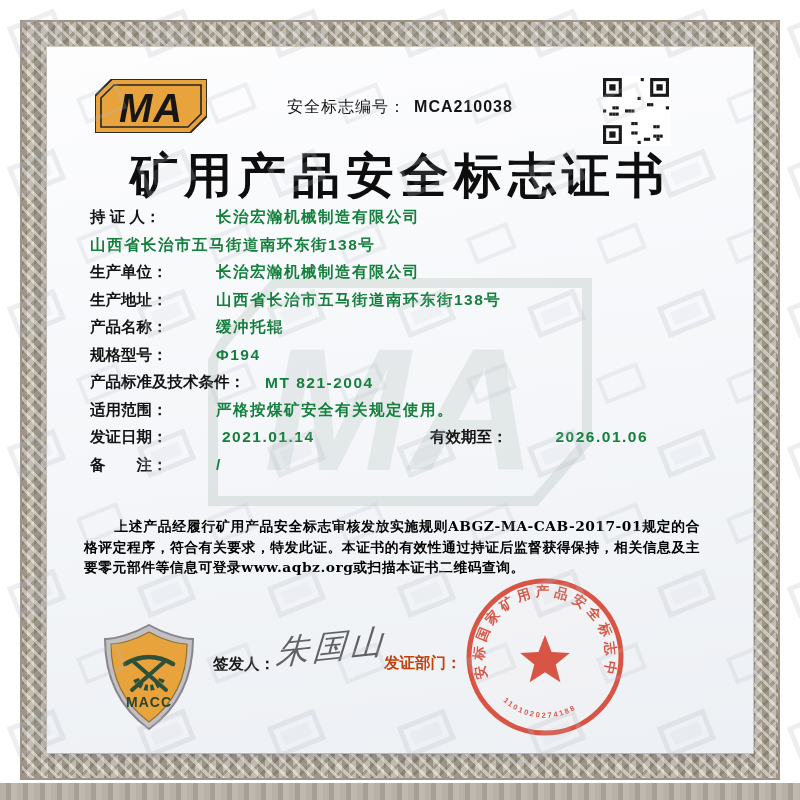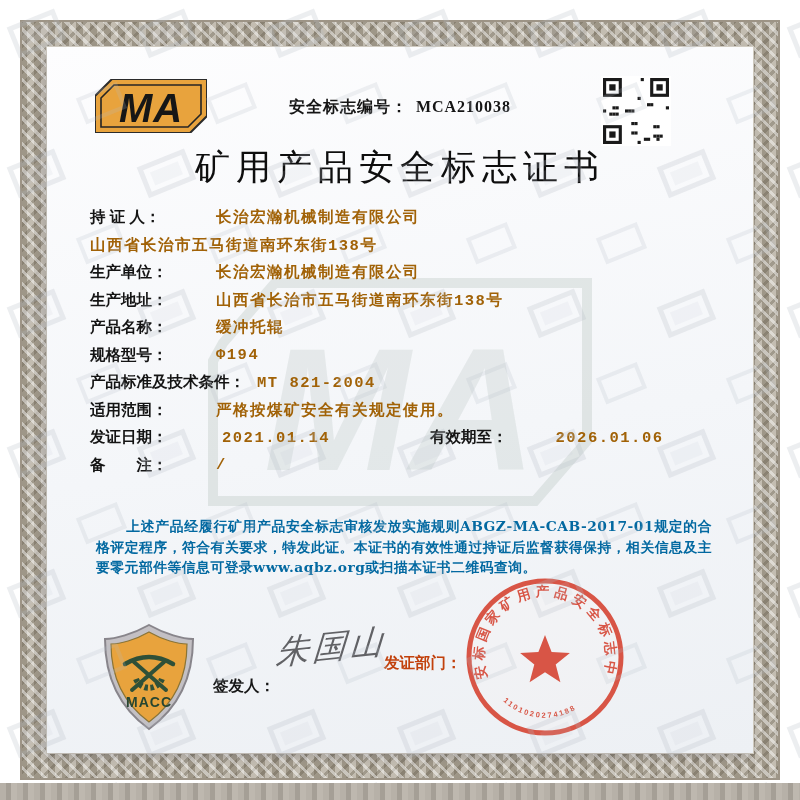--- a/index.html
+++ b/index.html
@@ -18,46 +18,46 @@
 
   
   .wm-big{position:absolute;left:205px;top:265px;pointer-events:none;}
   .wm-tiles{position:absolute;inset:0;pointer-events:none;opacity:.55;}
   .photo-edge{position:absolute;left:0;right:0;top:783px;height:17px;
     background:repeating-linear-gradient(90deg,#b7b1a8 0 6px,#a59f96 6px 11px,#beb8af 11px 17px);}
 
   
   .ma-logo{position:absolute;left:95px;top:79px;}
   .cert-no{position:absolute;left:0;right:0;top:97px;text-align:center;font-size:16px;color:#151515;}
-  .cert-no .lab{font-weight:bold;letter-spacing:1px;}
-  .cert-no .val{font-family:Liberation Serif, serif;font-weight:bold;letter-spacing:1px;margin-left:8px;}
+  .cert-no .lab{font-weight:normal;letter-spacing:1px;}
+  .cert-no .val{font-family:Liberation Sans, sans-serif;font-weight:bold;letter-spacing:1px;margin-left:8px;}
   .qr{position:absolute;left:601px;top:76px;background:#fff;padding:2px;}
 
-  .title{position:absolute;left:0;right:0;top:144px;text-align:center;font-size:35px;font-weight:normal;
+  .title{position:absolute;left:0;right:0;top:144px;text-align:center;font-size:48px;font-weight:bold;
     color:#0e0e0e;letter-spacing:6px;}
 
   
   .fields{position:absolute;left:90px;top:204px;width:628px;}
   .row{display:flex;align-items:center;height:27.5px;font-size:15.5px;}
   .row .lab{font-weight:bold;color:#141414;width:126px;flex:0 0 auto;white-space:pre;}
-  .row.long .lab{width:auto;margin-right:12px;}
-  .row .val{font-family:Liberation Mono, monospace;font-weight:600;color:#a16207;letter-spacing:1.5px;}
+  .row.long .lab{width:auto;margin-right:20px;}
+  .row .val{font-family:Liberation Sans, sans-serif;font-weight:600;color:#15803d;letter-spacing:1.5px;}
   .row .pair{display:flex;align-items:baseline;width:340px;flex:0 0 auto;gap:32px;}
   .row .pair.second{width:auto;}
   .row .pair .lab{width:100px;}
   .row .pair.second .lab{width:auto;margin-right:16px;}
 
   
-  .statement{position:absolute;left:96px;top:516px;width:616px;font-size:13.8px;line-height:20.5px;
-    text-align:justify;text-indent:2.2em;font-weight:600;color:#0369a1;
+  .statement{position:absolute;left:84px;top:516px;width:616px;font-size:13.8px;line-height:20.5px;
+    text-align:justify;text-indent:2.2em;font-weight:600;color:#000000;
     font-family:"DejaVu Serif","Liberation Serif",serif;letter-spacing:.5px;}
 
   
   .macc{position:absolute;left:99px;top:618px;}
-  .signer-label{position:absolute;left:213px;top:676px;font-size:15.5px;font-weight:bold;color:#161616;}
+  .signer-label{position:absolute;left:213px;top:654px;font-size:15.5px;font-weight:bold;color:#161616;}
   .signature{position:absolute;left:276px;top:625px;font-size:33px;color:#3e3e42;
     font-family:"DejaVu Serif","Liberation Serif",serif;font-style:italic;
     transform:rotate(-6deg) skewX(-10deg);letter-spacing:4px;opacity:.8;}
   .dept-label{position:absolute;left:384px;top:653px;font-size:15.5px;font-weight:bold;color:#c2410c;}
   .seal{position:absolute;left:455px;top:567px;opacity:.88;}
 </style>
 </head>
 <body>
 
 <div class="page">

